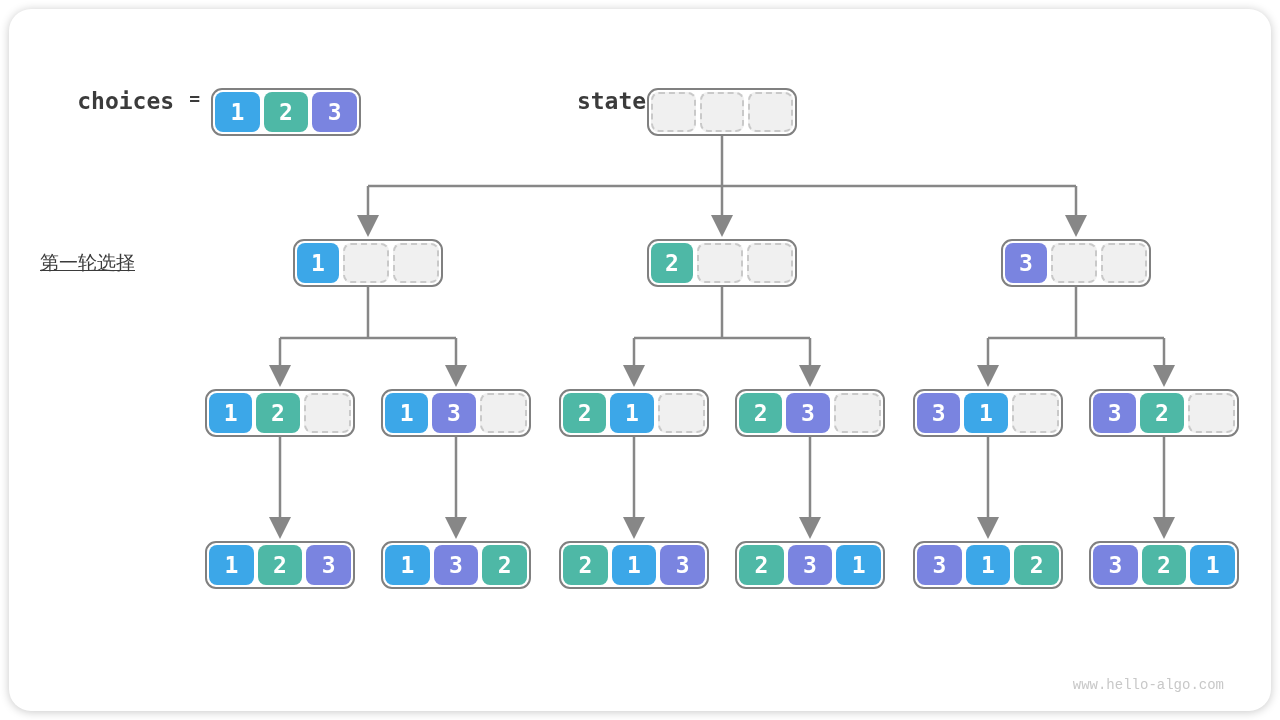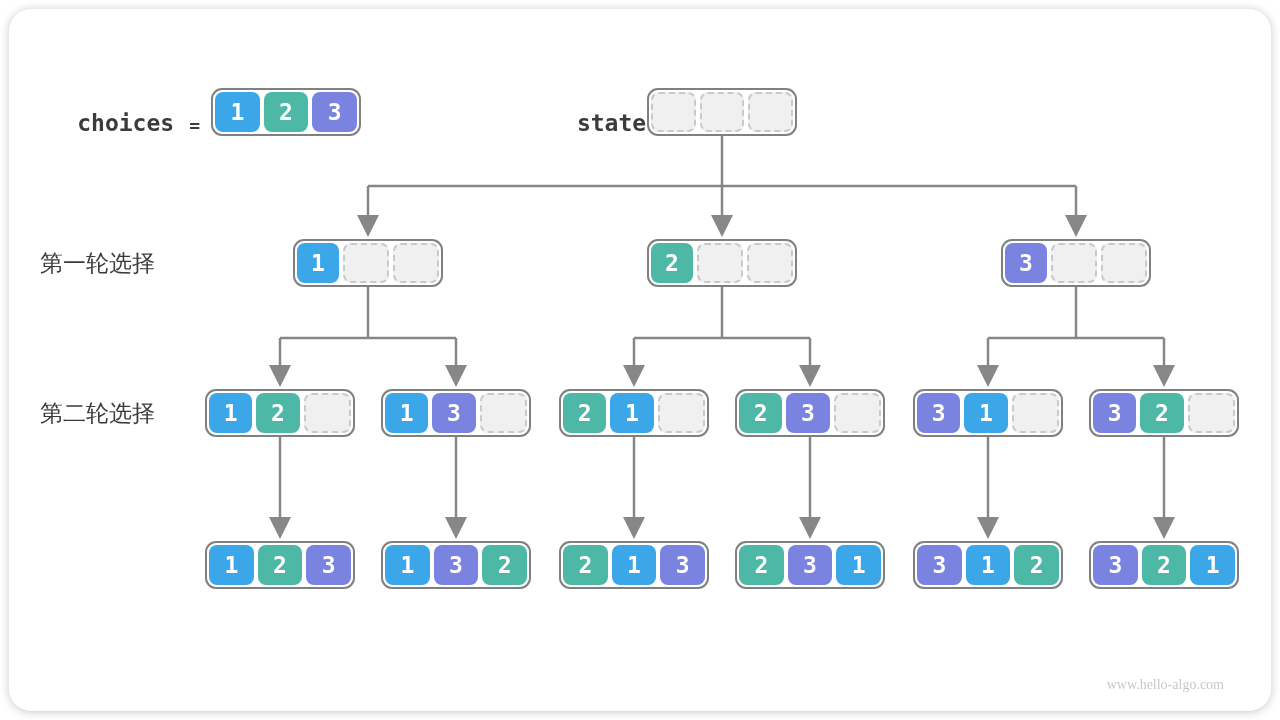--- a/index.html
+++ b/index.html
@@ -40,47 +40,47 @@
   .pos-choices{left:211px;top:88px;}
   .pos-state{left:647px;top:88px;}
   .pos-r1-0{left:293px;top:239px;}  .pos-r1-1{left:647px;top:239px;}  .pos-r1-2{left:1001px;top:239px;}
   .pos-r2-0{left:205px;top:389px;}  .pos-r2-1{left:381px;top:389px;}  .pos-r2-2{left:559px;top:389px;}
   .pos-r2-3{left:735px;top:389px;}  .pos-r2-4{left:913px;top:389px;}  .pos-r2-5{left:1089px;top:389px;}
   .pos-r3-0{left:205px;top:541px;}  .pos-r3-1{left:381px;top:541px;}  .pos-r3-2{left:559px;top:541px;}
   .pos-r3-3{left:735px;top:541px;}  .pos-r3-4{left:913px;top:541px;}  .pos-r3-5{left:1089px;top:541px;}
 
   
   .htext{
-    position:absolute;top:88px;height:48px;display:flex;align-items:flex-end;gap:15px;
+    position:absolute;top:88px;height:48px;display:flex;align-items:flex-start;gap:15px;
     color:var(--text,#3b3b3b);
   }
   .htext .var-name{
     font-family:"DejaVu Sans Mono","Liberation Mono",monospace;
     font-weight:bold;font-size:23px;
   }
   .htext .equals{
     font-family:"DejaVu Sans Mono","Liberation Mono",monospace;
     font-weight:bold;font-size:18px;
   }
   .choices-text{right:1080px;}
   .state-text{right:608px;}
 
   
   .row-label{
     position:absolute;left:40px;width:180px;height:48px;line-height:48px;
-    font-size:23px;font-weight:500;color:var(--text,#3b3b3b);
+    font-size:19px;font-weight:500;color:var(--text,#3b3b3b);text-decoration:underline;
   }
   .pos-label-0{top:239px;}
   .pos-label-1{top:389px;}
   .pos-label-2{top:541px;}
 
   
   .watermark{
     position:absolute;right:56px;bottom:27px;
-    font-family:Liberation Serif, serif;
+    font-family:Liberation Mono, monospace;
     font-size:14px;color:var(--watermark,#c8c8c8);
   }
 </style>
 </head>
 <body>
 
 <div class="stage">
   <div class="card"></div>
 
   <svg class="arrows" id="arrows" viewBox="0 0 1280 720">
@@ -128,21 +128,20 @@
     <span class="var-name">state</span>
     <span class="equals">=</span>
   </div>
   <div class="node pos-state">
       <span class="slot empty"></span>
       <span class="slot empty"></span>
       <span class="slot empty"></span>
     </div>
 
   <div class="row-label pos-label-0">第一轮选择</div>
-  <div class="row-label pos-label-1">第二轮选择</div>
 
   <div class="node pos-r1-0">
       <span class="slot filled f1">1</span>
       <span class="slot empty"></span>
       <span class="slot empty"></span>
     </div>
   <div class="node pos-r1-1">
       <span class="slot filled f2">2</span>
       <span class="slot empty"></span>
       <span class="slot empty"></span>

